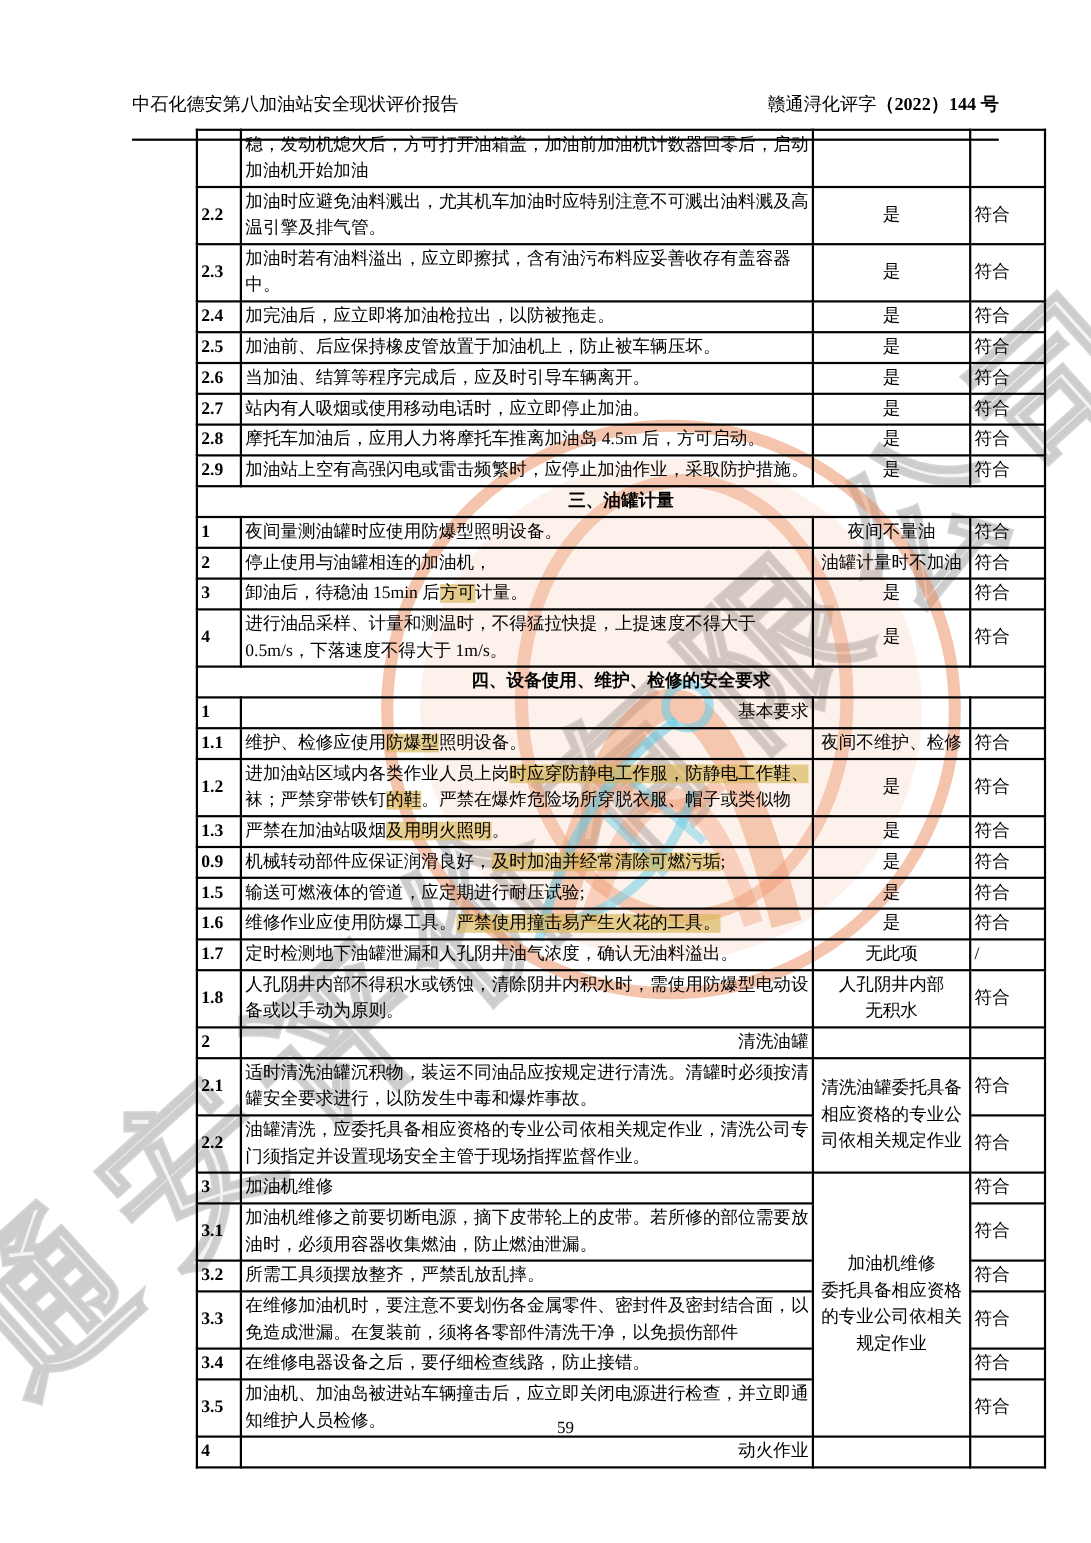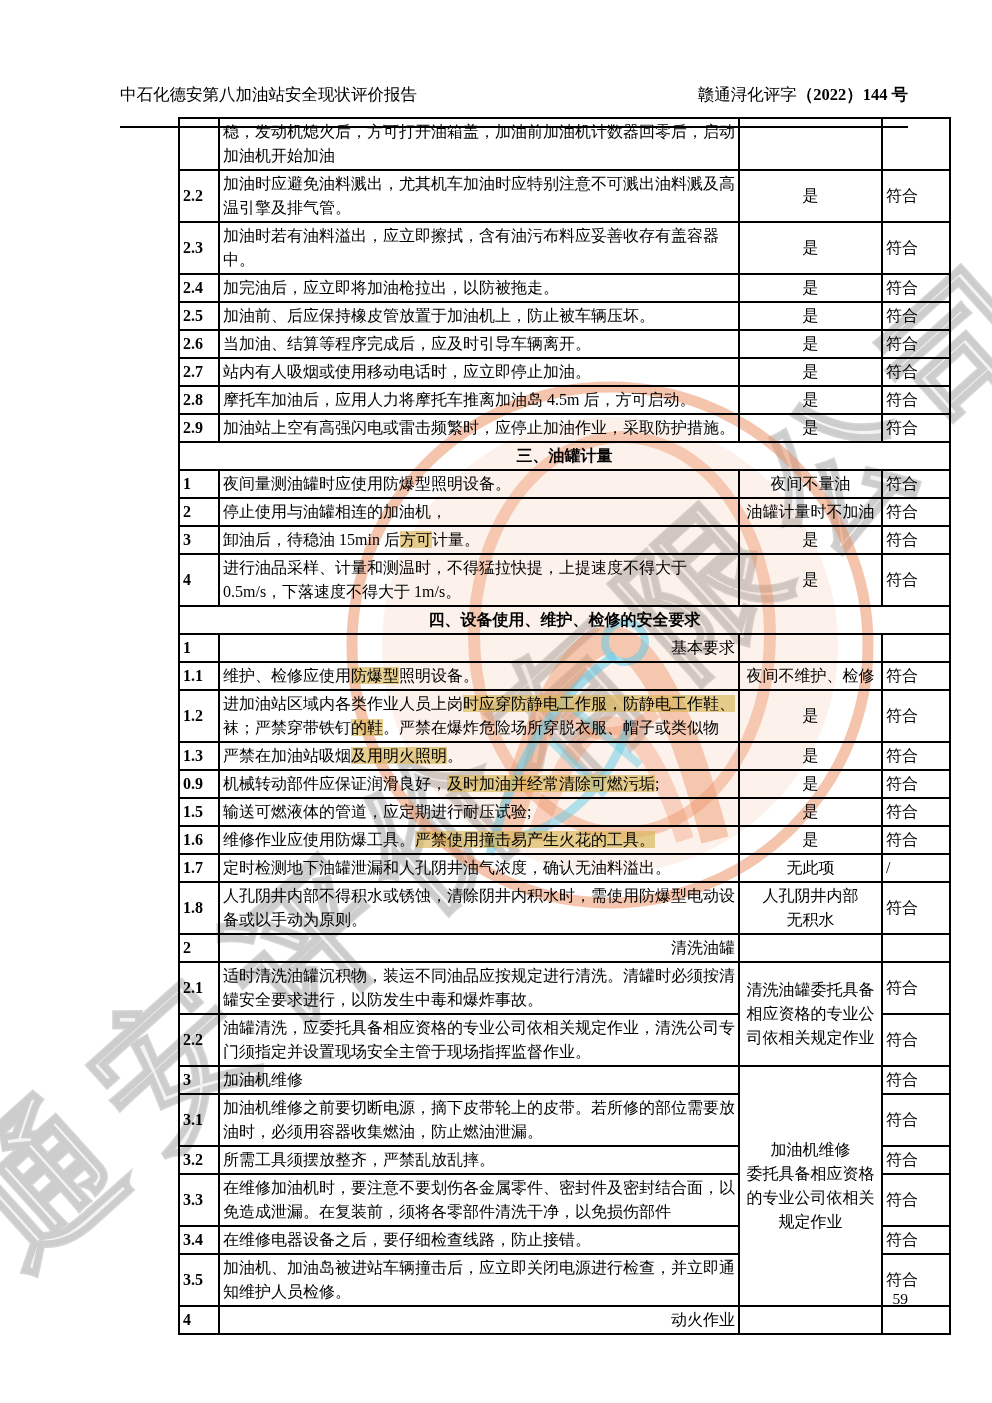--- a/index.html
+++ b/index.html
@@ -44,21 +44,21 @@
   td.content-cell.center{text-align:right;}
   td.status-cell{text-align:center;white-space:pre-line;}
   td.result-cell{}
   td.section-cell{
     text-align:center;font-weight:bold;font-size:17px;padding:3px 0;line-height:24px;
   }
   span.hl{background:rgba(216,181,84,0.65);}
   
   .doc-footer{
     position:absolute;top:1290px;left:120px;width:788px;
-    text-align:right;font-size:15.5px;z-index:3;
+    text-align:center;font-size:15.5px;z-index:3;
   }
 </style>
 </head>
 <body>
 
 <div class="page">
 
   <div class="wm-layer">
     <div class="wm-gray">通安评价有限公司</div>
     <div class="wm-emblem">

